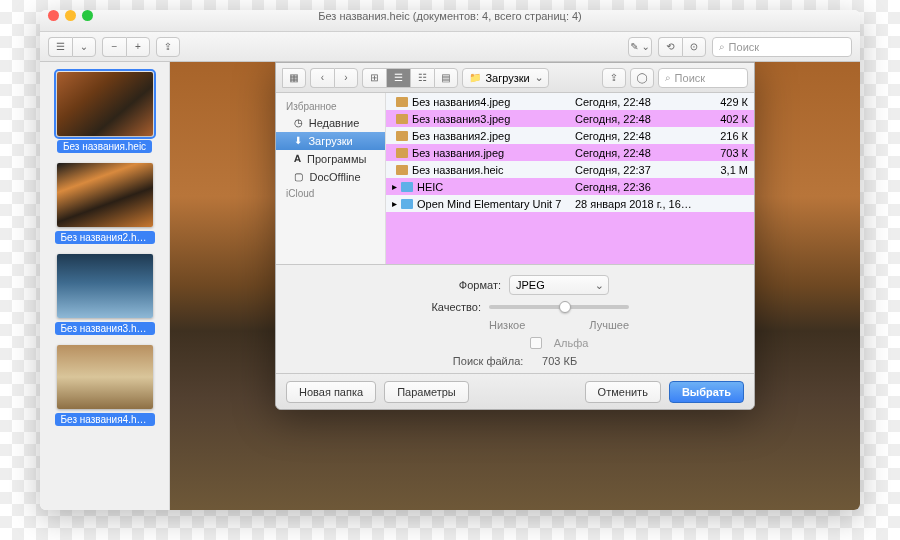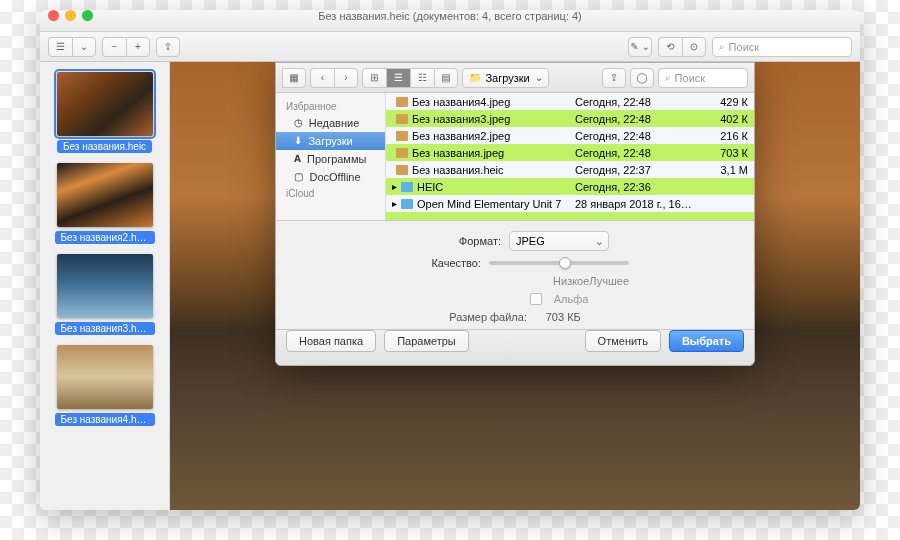--- a/index.html
+++ b/index.html
@@ -26,44 +26,44 @@
 .thumb-img.t2{background:linear-gradient(160deg,#1a1a1a 0%,#d98a3e 30%,#2a1f15 60%,#c97830 100%)}
 .thumb-img.t3{background:linear-gradient(180deg,#1f3a52 0%,#3e6b8f 45%,#8eb8d6 100%)}
 .thumb-img.t4{background:linear-gradient(180deg,#b89060 0%,#d9c59a 50%,#8e7045 100%)}
 .thumb-label{font-size:10px;color:#fff;background:#3b82f6;border-radius:3px;padding:1px 6px;white-space:nowrap;max-width:100px;overflow:hidden;text-overflow:ellipsis}
 .thumb.sel .thumb-img{outline:2px solid #3b82f6;outline-offset:1px}
 .viewer{flex:1;background:linear-gradient(180deg,#a8642a 0%,#b8753a 30%,#6e4822 50%,#3e3020 60%,#524030 75%,#6e5838 100%);position:relative}
 .dialog{position:absolute;top:0;left:50%;transform:translateX(-50%);width:480px;background:#f0f0f0;border:1px solid #b0b0b0;border-radius:0 0 6px 6px;box-shadow:0 8px 40px rgba(0,0,0,.4);display:flex;flex-direction:column}
 .d-toolbar{height:30px;background:linear-gradient(#f2f2f2,#e4e4e4);border-bottom:1px solid #c8c8c8;display:flex;align-items:center;padding:0 6px;gap:4px}
 .d-select{height:20px;background:linear-gradient(#fcfcfc,#f1f1f1);border:1px solid #c8c8c8;border-radius:4px;padding:0 18px 0 6px;display:flex;align-items:center;gap:4px;position:relative;font-size:11px}
 .d-select::after{content:"⌄";position:absolute;right:4px;color:#666}
-.d-body{display:flex;height:128px;background:#bef264;border-bottom:1px solid #c8c8c8}
+.d-body{display:flex;height:172px;background:#f0abfc;border-bottom:1px solid #c8c8c8}
 .d-sidebar{width:110px;background:#f5f5f5;border-right:1px solid #ddd;padding:6px 0;font-size:11px}
 .d-cat{color:#888;font-size:10px;padding:2px 10px;text-transform:none}
 .d-item{padding:3px 10px 3px 18px;display:flex;align-items:center;gap:6px;color:#333}
 .d-item.sel{background:linear-gradient(#6ea8e8,#4a8dd8);color:#fff;font-weight:500}
 .d-list{flex:1;overflow:hidden}
 .d-head{display:flex;background:linear-gradient(#fcfcfc,#f0f0f0);border-bottom:1px solid #d8d8d8;height:18px;color:#444}
 .d-head .c{padding:2px 6px;border-right:1px solid #d8d8d8;font-size:10px}
 .c1{flex:1}.c2{width:130px}.c3{width:55px;text-align:right}
 .d-row{display:flex;height:17px;align-items:center;font-size:10px;padding:0}
 .d-row:nth-child(odd){background:#f3f6fa}
 .d-row .c{padding:0 6px;white-space:nowrap;overflow:hidden;text-overflow:ellipsis}
 .d-row .c1{display:flex;align-items:center;gap:4px}
 .fico{width:12px;height:10px;background:#d4a050;border-radius:1px;flex-shrink:0}
 .fico.folder{background:#5eb0e8}
 .d-opts{padding:10px 20px 6px;display:flex;flex-direction:column;gap:6px;align-items:center;background:#f0f0f0;font-size:11px}
 .opt-row{display:flex;align-items:center;gap:8px}
 .opt-label{color:#333;text-align:right;min-width:80px}
 .slider{width:140px;height:4px;background:#c8c8c8;border-radius:2px;position:relative}
 .slider-knob{width:12px;height:12px;background:#fff;border:1px solid #aaa;border-radius:50%;position:absolute;top:-4px;left:70px;box-shadow:0 1px 2px rgba(0,0,0,.2)}
-.scale{display:flex;justify-content:flex-end;width:140px;font-size:9px;color:#888}
+.scale{display:flex;justify-content:space-between;width:140px;font-size:9px;color:#888}
 .chk{display:flex;align-items:center;gap:12px;color:#999;font-size:10px}
 .chk-box{width:12px;height:12px;border:1px solid #bbb;border-radius:2px;background:#fafafa}
-.d-footer{height:36px;background:linear-gradient(#efefef,#e2e2e2);border-top:1px solid #c8c8c8;display:flex;padding:0 10px;gap:8px;border-radius:0 0 6px 6px}
+.d-footer{height:36px;background:linear-gradient(#efefef,#e2e2e2);border-top:1px solid #c8c8c8;display:flex;align-items:center;padding:0 10px;gap:8px;border-radius:0 0 6px 6px}
 .btn{height:22px;padding:0 12px;background:linear-gradient(#fcfcfc,#f1f1f1);border:1px solid #bbb;border-radius:4px;display:flex;align-items:center;font-size:11px;color:#333}
 .btn.primary{background:linear-gradient(#6db0f5,#3b82f6);color:#fff;border-color:#2a6bc8;font-weight:700}
 .ico{font-size:10px;line-height:1}
 </style>
 </head>
 <body>
 
 <div class="window">
   <div class="titlebar">
     <div class="traffic">
@@ -284,21 +284,21 @@
                 <span>Лучшее</span>
               </div>
             </div>
           <div class="opt-row">
               <div class="opt-label"></div>
               <div class="chk">
                 <div class="chk-box"></div>
                 <span>Альфа</span>
               </div>
             </div>
-          <div class="opt-row" style="font-size:10px;color:#555"><span>Размер файла:</span>&nbsp;<span>703 КБ</span></div>
+          <div class="opt-row" style="font-size:10px;color:#555"><span>Поиск файла:</span>&nbsp;<span>703 КБ</span></div>
         </div>
         <div class="d-footer">
           <div class="btn">Новая папка</div>
           <div class="btn">Параметры</div>
           <div class="spacer"></div>
           <div class="btn">Отменить</div>
           <div class="btn primary">Выбрать</div>
         </div>
       </div>
     </div>

